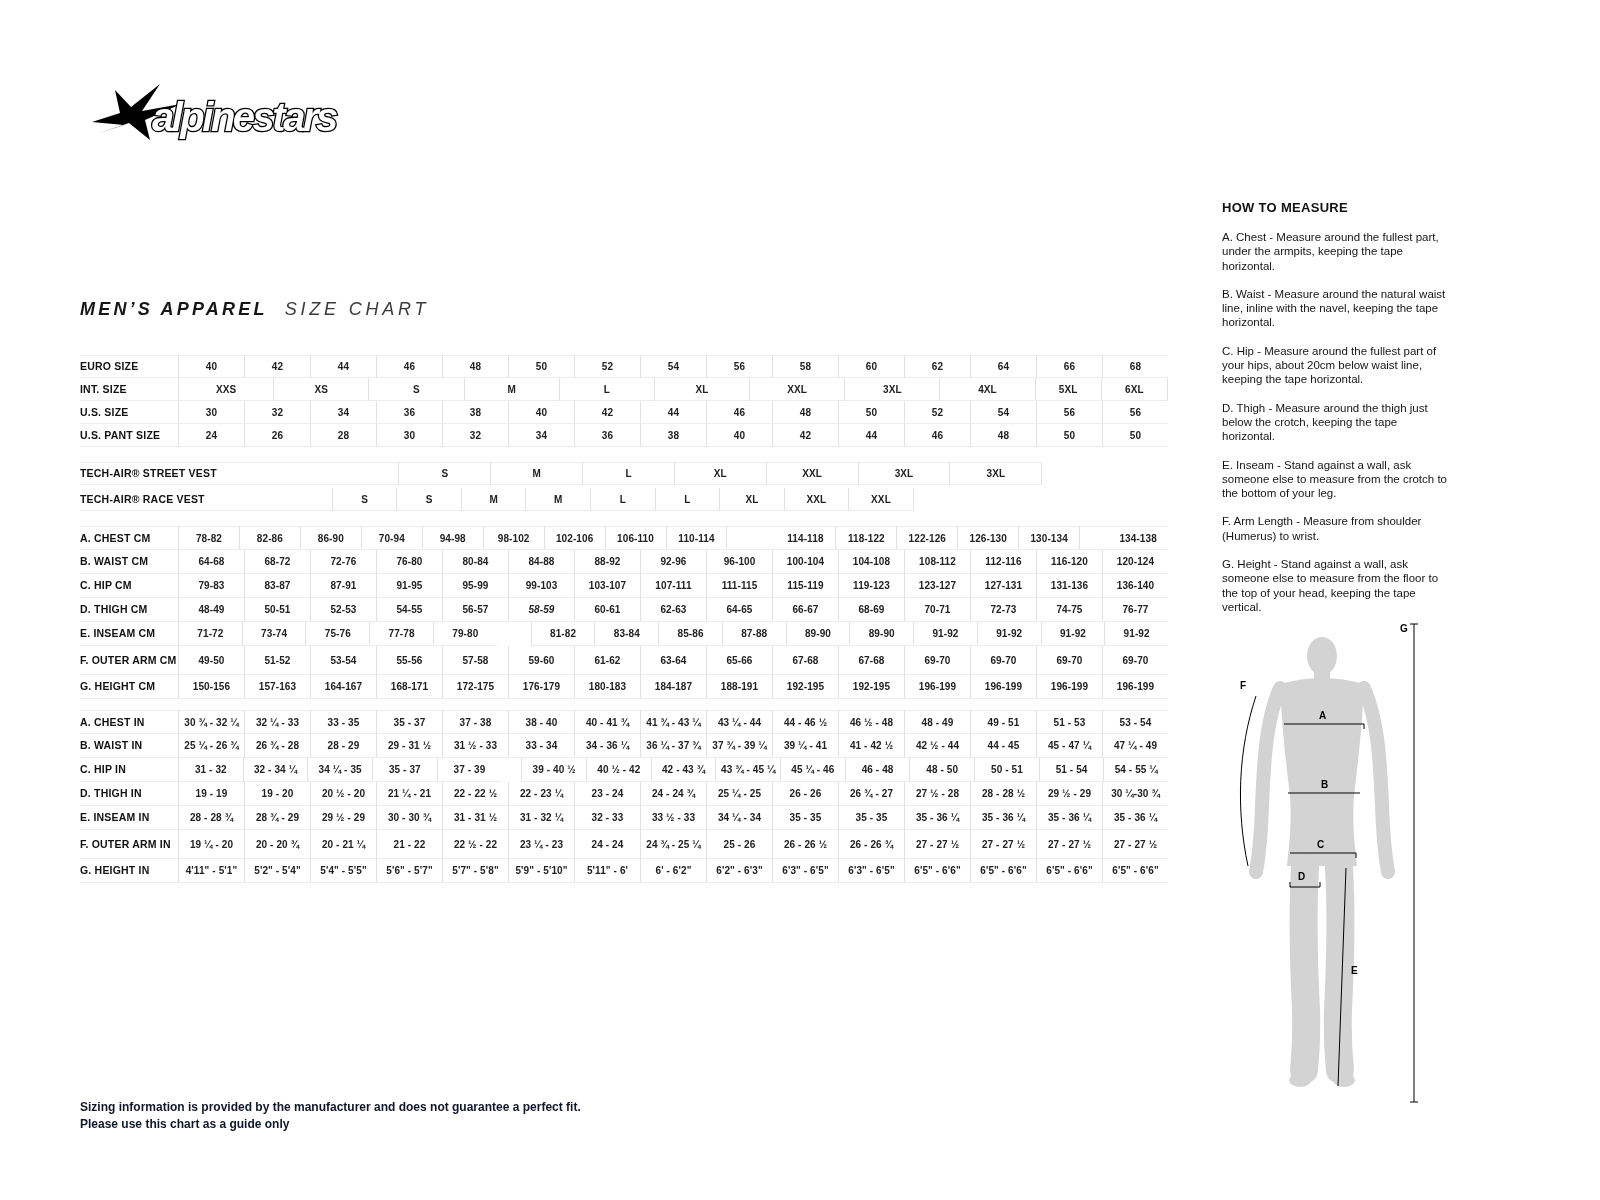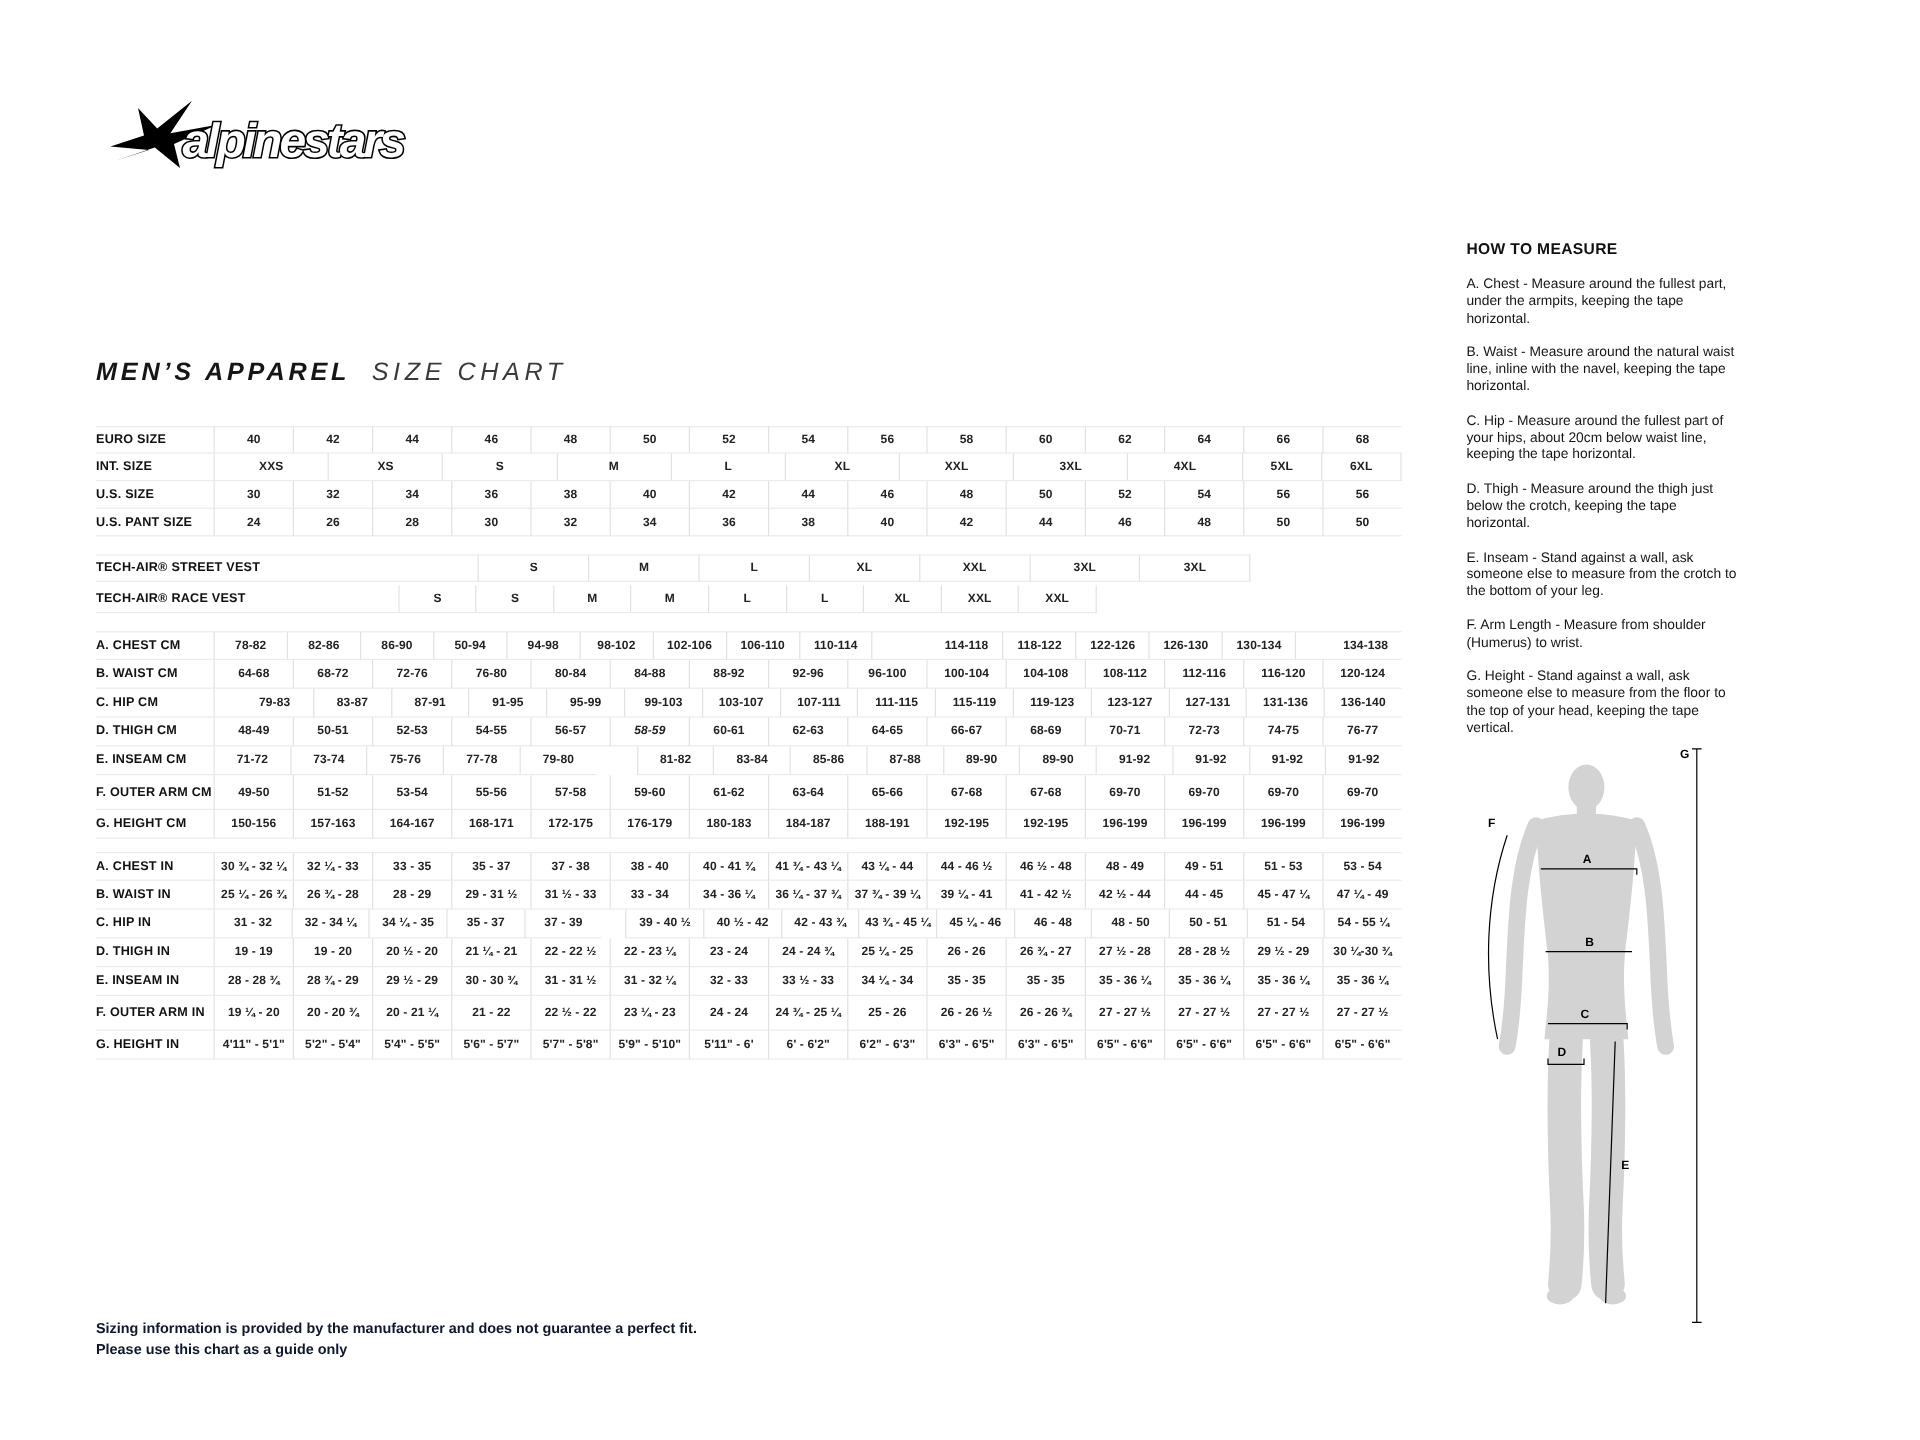--- a/index.html
+++ b/index.html
@@ -4,21 +4,21 @@
 <style>
   html,body{margin:0;padding:0;}
   body{width:1600px;height:1200px;background:#fff;position:relative;
        font-family:"Liberation Sans",sans-serif;color:#111;overflow:hidden;}
   .abs{position:absolute;}
 
   
   #logo{left:84px;top:78px;}
 
   
-  #title{left:80px;top:299px;font-size:21px;font-style:italic;white-space:nowrap;}
+  #title{left:80px;top:299px;font-size:18px;font-style:italic;white-space:nowrap;}
   #title .main{font-weight:bold;letter-spacing:3.2px;color:#161616;}
   #title .sub{font-weight:400;letter-spacing:3.8px;color:#3a3a3a;margin-left:12px;}
 
   
   #size-table{left:80px;top:355px;width:1088px;}
   .band{margin-bottom:15px;}
   .band-cm{margin-bottom:11px;}
   .band-in{margin-bottom:0;}
   .trow{display:flex;align-items:stretch;height:23px;}
   .band-cm .trow,.band-in .trow{height:24px;}
@@ -160,21 +160,21 @@
         <div class="cell vb hb endcap" style="flex-grow: 1;">XXL</div>
         <div class="cell" style="flex-grow: 4;"></div>
       </div>
     </div>
     <div class="band band-cm">
       <div class="trow">
         <div class="row-label">A. CHEST CM</div>
         <div class="cell vb hb" style="flex-grow: 1;">78-82</div>
         <div class="cell vb hb" style="flex-grow: 1;">82-86</div>
         <div class="cell vb hb" style="flex-grow: 1;">86-90</div>
-        <div class="cell vb hb" style="flex-grow: 1;">50-94</div>
+        <div class="cell vb hb" style="flex-grow: 1;">70-94</div>
         <div class="cell vb hb" style="flex-grow: 1;">94-98</div>
         <div class="cell vb hb" style="flex-grow: 1;">98-102</div>
         <div class="cell vb hb" style="flex-grow: 1;">102-106</div>
         <div class="cell vb hb" style="flex-grow: 1;">106-110</div>
         <div class="cell vb hb" style="flex-grow: 1;">110-114</div>
         <div class="cell vb hb" style="flex-grow: 1; padding-left: 48px;">114-118</div>
         <div class="cell vb hb" style="flex-grow: 1;">118-122</div>
         <div class="cell vb hb" style="flex-grow: 1;">122-126</div>
         <div class="cell vb hb" style="flex-grow: 1;">126-130</div>
         <div class="cell vb hb" style="flex-grow: 1;">130-134</div>
@@ -193,21 +193,21 @@
         <div class="cell vb hb" style="flex-grow: 1;">96-100</div>
         <div class="cell vb hb" style="flex-grow: 1;">100-104</div>
         <div class="cell vb hb" style="flex-grow: 1;">104-108</div>
         <div class="cell vb hb" style="flex-grow: 1;">108-112</div>
         <div class="cell vb hb" style="flex-grow: 1;">112-116</div>
         <div class="cell vb hb" style="flex-grow: 1;">116-120</div>
         <div class="cell vb hb" style="flex-grow: 1;">120-124</div>
       </div>
       <div class="trow">
         <div class="row-label">C. HIP CM</div>
-        <div class="cell vb hb" style="flex-grow: 1; padding-left: 18px;">79-83</div>
+        <div class="cell vb hb" style="flex-grow: 1;">79-83</div>
         <div class="cell vb hb" style="flex-grow: 1;">83-87</div>
         <div class="cell vb hb" style="flex-grow: 1;">87-91</div>
         <div class="cell vb hb" style="flex-grow: 1;">91-95</div>
         <div class="cell vb hb" style="flex-grow: 1;">95-99</div>
         <div class="cell vb hb" style="flex-grow: 1;">99-103</div>
         <div class="cell vb hb" style="flex-grow: 1;">103-107</div>
         <div class="cell vb hb" style="flex-grow: 1;">107-111</div>
         <div class="cell vb hb" style="flex-grow: 1;">111-115</div>
         <div class="cell vb hb" style="flex-grow: 1;">115-119</div>
         <div class="cell vb hb" style="flex-grow: 1;">119-123</div>

